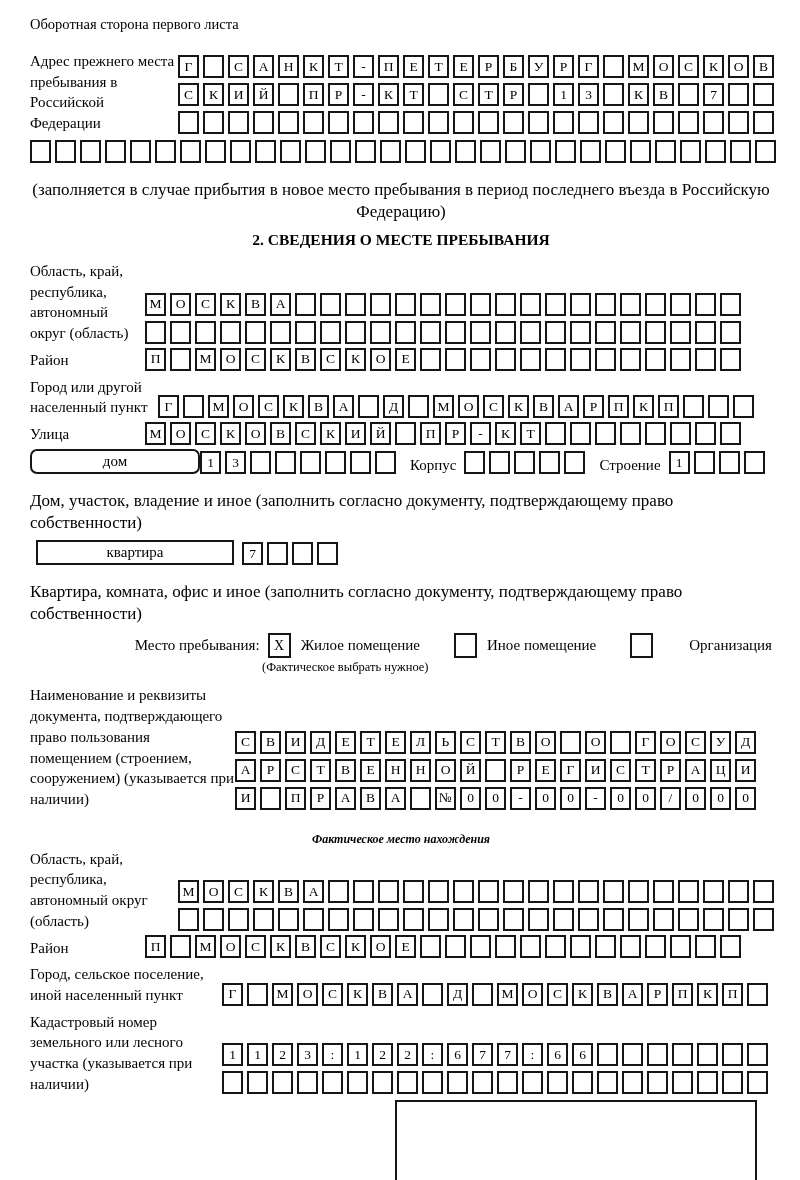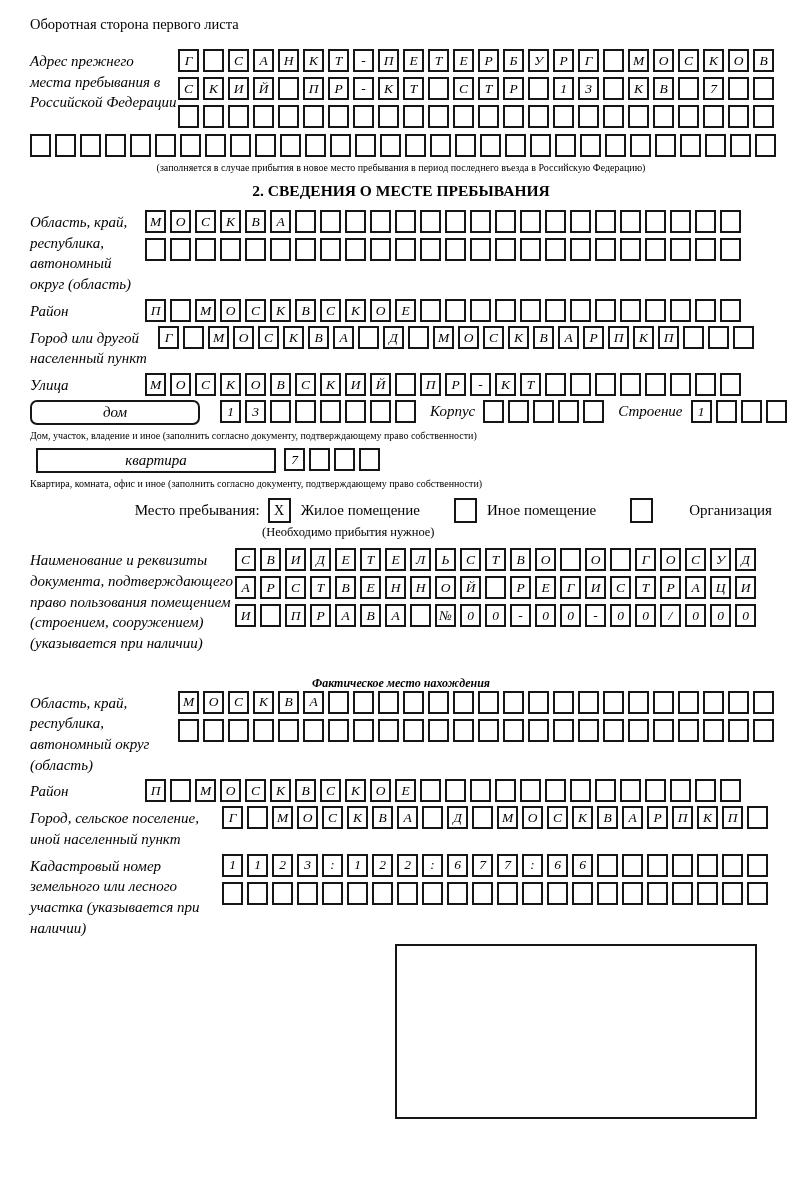--- a/index.html
+++ b/index.html
@@ -1,48 +1,48 @@
 <!DOCTYPE html>
 <html><head>
 <meta charset="utf-8">
 <style>
   * { box-sizing: border-box; }
   body { margin: 0; background: #ffffff; color: #000; font-family: "Liberation Serif", "DejaVu Serif", serif; }
   .page { width: 800px; height: 1180px; padding: 12px 28px 10px 30px; position: relative; overflow: hidden; background:#fff; }
 
   .header-note { text-align: left; font-size: 14.5px; margin: 4px 2px 16px 0; }
 
-  .fieldrow { display: flex; align-items: flex-start; margin-bottom: 4px; font-style: italic; }
+  .fieldrow { display: flex; align-items: flex-end; margin-bottom: 4px; }
   .label { font-size: 15px; line-height: 1.38; padding-top: 2px; flex: 0 0 auto; }
   .w148 { width: 148px; }
   .w115 { width: 115px; }
   .w128 { width: 128px; }
   .w205 { width: 205px; }
   .w192 { width: 192px; }
   .rows  { display: flex; flex-direction: column; gap: 5px; }
 
   .cells { display: flex; gap: 4px; }
   .cell {
     width: 21px; height: 23px; border: 2px solid #161616;
     display: inline-flex; align-items: center; justify-content: center;
     font-size: 13.5px; line-height: 1; flex: 0 0 auto; background: #fff;
   }
   .fullrow { margin: 6px 0 4px 0; }
 
-  .caption { font-size: 10px; line-height: 1.3; margin: 4px 0 6px 0; }
+  .caption { font-size: 17px; line-height: 1.3; margin: 16px 0 6px 0; }
   .caption.center { text-align: center; }
 
   .section-title { text-align: center; font-weight: bold; font-size: 15.5px; margin: 8px 0 10px 0; }
 
   .inline-box {
     border: 2px solid #161616; height: 25px; display: flex;
     align-items: center; justify-content: center; font-size: 15px; flex: 0 0 auto; background:#fff;
   }
-  .house-box { width: 170px; margin-right: 20px; border-radius: 7px; }
-  .apt-box { width: 240px; margin-left: 6px; margin-right: 8px; }
+  .house-box { width: 170px; margin-right: 0; border-radius: 7px; }
+  .apt-box { width: 198px; margin-left: 6px; margin-right: 8px; }
   .midlabel { font-size: 15px; padding: 3px 8px 0 14px; }
 
   .stay-row { display: flex; align-items: center; margin: 8px 0 2px 0; font-size: 15px; justify-content: flex-end; }
   .checkbox {
     width: 23px; height: 25px; border: 2px solid #161616; display: inline-flex;
     align-items: center; justify-content: center; font-size: 14px; margin: 0 10px 0 8px; flex: 0 0 auto;
   }
   .stay-gap { margin-left: 34px; }
   .stay-caption { font-size: 12.5px; margin: 2px 0 8px 232px; }
 
@@ -369,21 +369,21 @@
 
   <div class="stay-row">
     <span>Место пребывания:</span>
     <span class="checkbox">X</span>
     <span>Жилое помещение</span>
     <span class="checkbox stay-gap"></span>
     <span>Иное помещение</span>
     <span class="checkbox stay-gap"></span>
     <span class="stay-gap" style="margin-left:26px">Организация</span>
   </div>
-  <div class="stay-caption">(Необходимо прибытия нужное)</div>
+  <div class="stay-caption">(Фактическое выбрать нужное)</div>
 
   <div class="fieldrow">
     <div class="label w205">Наименование и реквизиты документа, подтверждающего право пользования помещением (строением, сооружением) (указывается при наличии)</div>
     <div class="rows">
       <div class="cells">
           <span class="cell">С</span>
           <span class="cell">В</span>
           <span class="cell">И</span>
           <span class="cell">Д</span>
           <span class="cell">Е</span>

